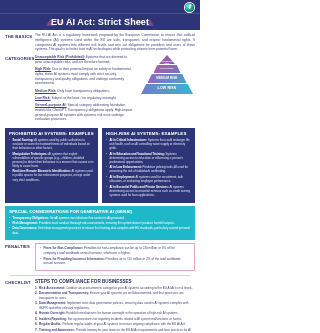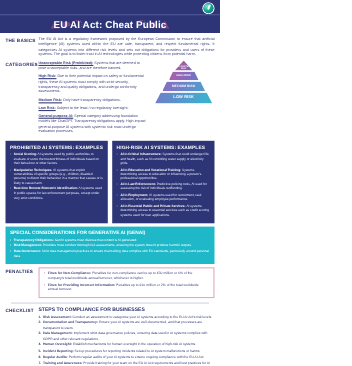--- a/index.html
+++ b/index.html
@@ -145,21 +145,21 @@
 <div class="topbar">
   <div class="logo"></div>
 </div>
 
 <div class="titlebar">
   <div class="deco left">
     <div class="d-tri"></div>
     <div class="d-pill"></div>
     <div class="d-circ"></div>
   </div>
-  <div class="title">EU AI Act: Cheat Public</div>
+  <div class="title">EU AI Act: Strict Sheet</div>
   <div class="deco right">
     <div class="d-circ"></div>
     <div class="d-pill"></div>
     <div class="d-tri"></div>
   </div>
 </div>
 
 <div class="row">
   <div class="rowlabel">THE BASICS</div>
   <div class="rowbody">

